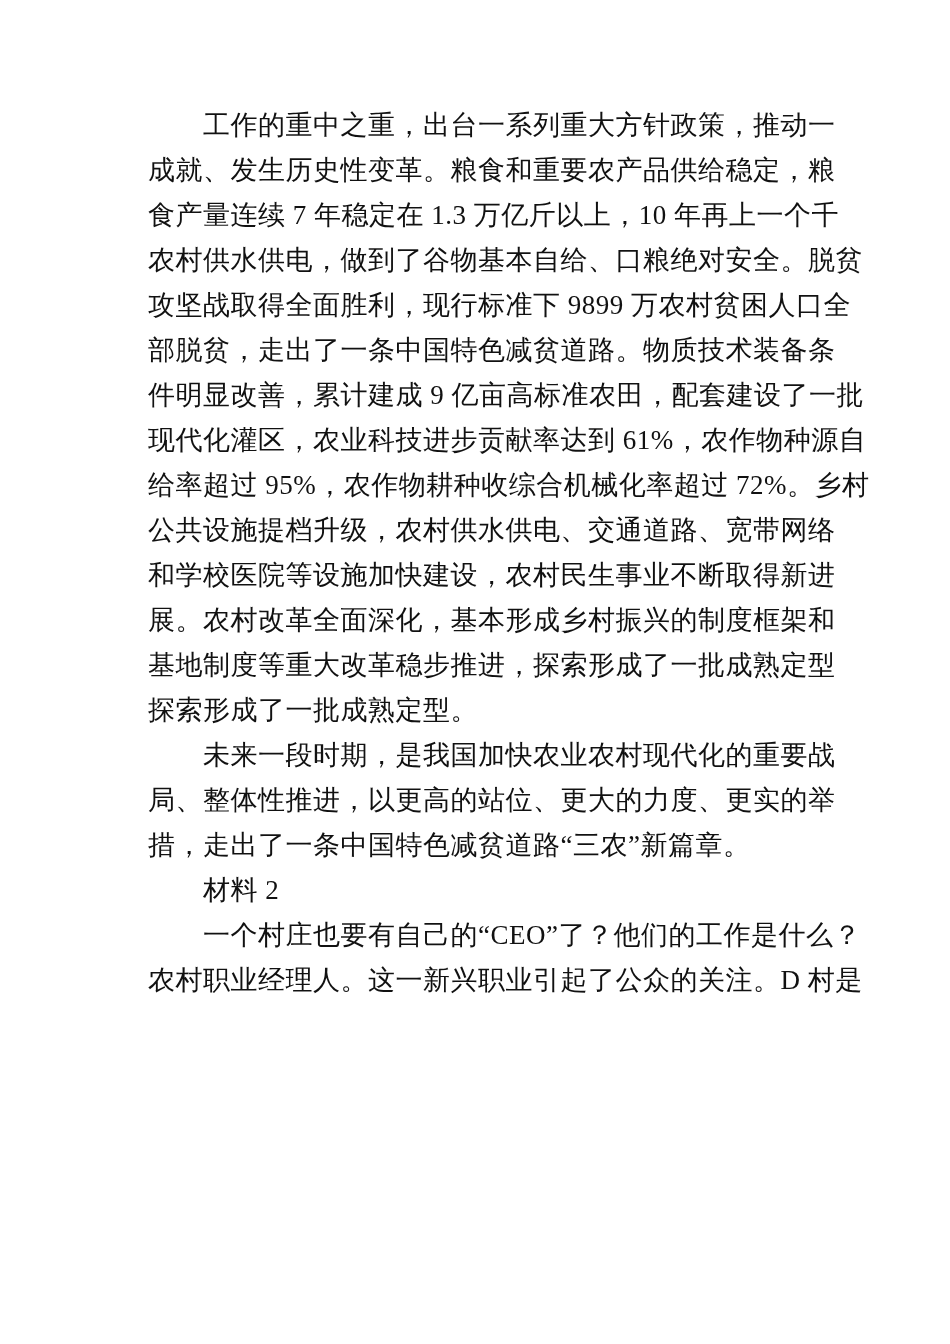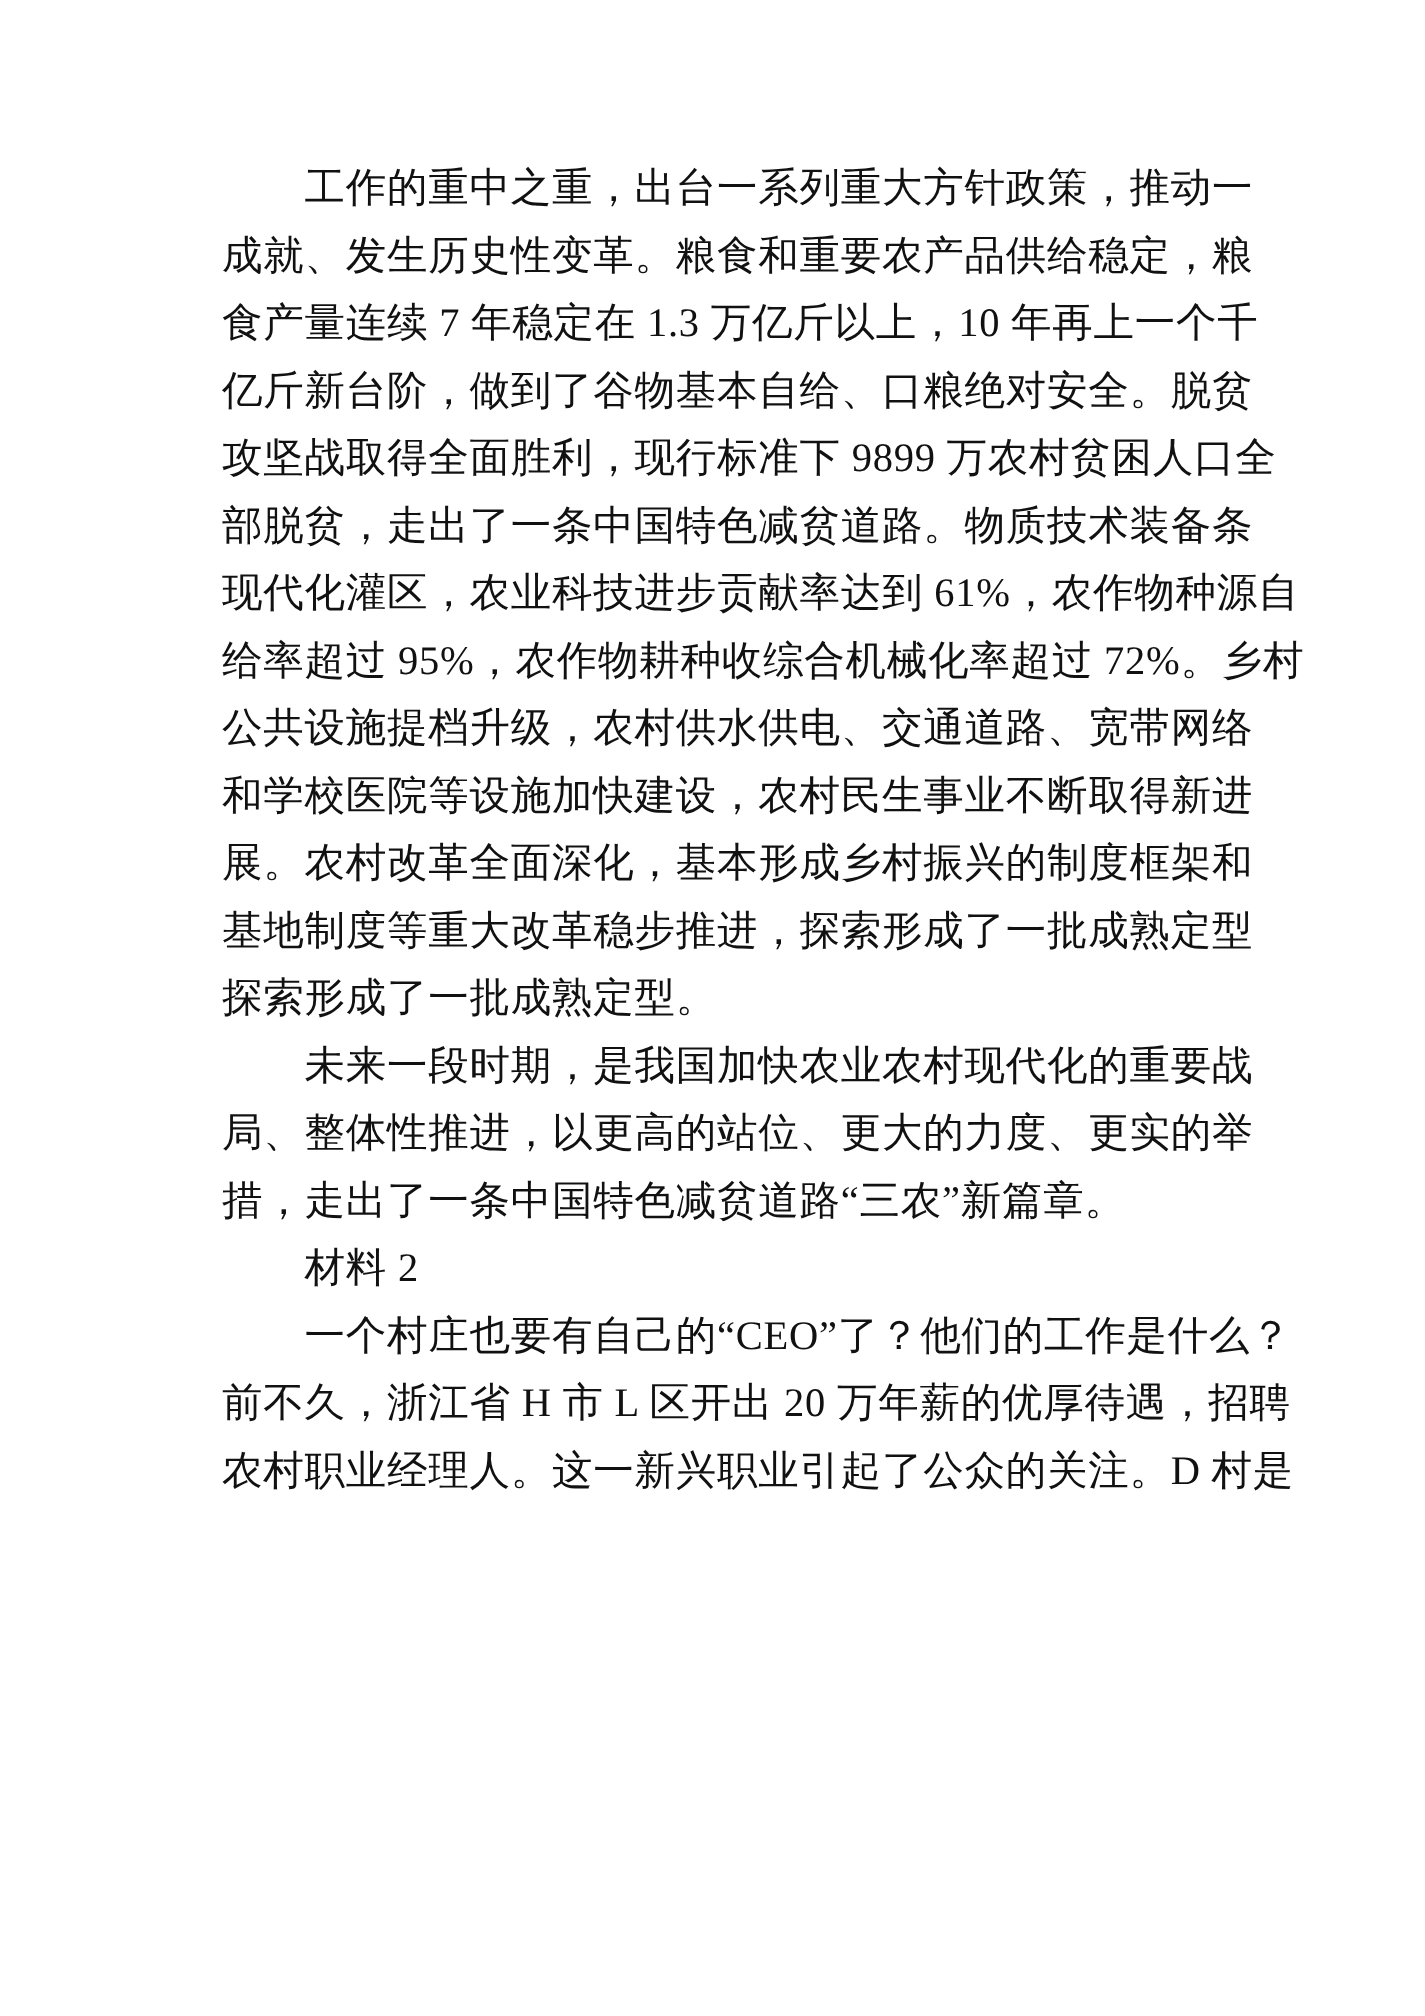--- a/index.html
+++ b/index.html
@@ -46,38 +46,38 @@
 </style>
 </head>
 <body>
 
 <div class="page">
   <div class="doc-body">
       <div class="paragraph">
         <div class="line indent">工作的重中之重，出台一系列重大方针政策，推动一</div>
         <div class="line">成就、发生历史性变革。粮食和重要农产品供给稳定，粮</div>
         <div class="line">食产量连续 7 年稳定在 1.3 万亿斤以上，10 年再上一个千</div>
-        <div class="line">亿斤新台阶，做到了谷物基本自给、口粮绝对安全。脱贫</div>
+        <div class="line">农村供水供电，做到了谷物基本自给、口粮绝对安全。脱贫</div>
         <div class="line">攻坚战取得全面胜利，现行标准下 9899 万农村贫困人口全</div>
         <div class="line">部脱贫，走出了一条中国特色减贫道路。物质技术装备条</div>
+        <div class="line">件明显改善，累计建成 9 亿亩高标准农田，配套建设了一批</div>
         <div class="line">现代化灌区，农业科技进步贡献率达到 61%，农作物种源自</div>
         <div class="line">给率超过 95%，农作物耕种收综合机械化率超过 72%。乡村</div>
         <div class="line">公共设施提档升级，农村供水供电、交通道路、宽带网络</div>
         <div class="line">和学校医院等设施加快建设，农村民生事业不断取得新进</div>
         <div class="line">展。农村改革全面深化，基本形成乡村振兴的制度框架和</div>
         <div class="line">基地制度等重大改革稳步推进，探索形成了一批成熟定型</div>
         <div class="line para-end">探索形成了一批成熟定型。</div>
       </div>
       <div class="paragraph">
         <div class="line indent">未来一段时期，是我国加快农业农村现代化的重要战</div>
         <div class="line">局、整体性推进，以更高的站位、更大的力度、更实的举</div>
         <div class="line para-end">措，走出了一条中国特色减贫道路“三农”新篇章。</div>
       </div>
       <div class="paragraph">
         <div class="line indent para-end">材料 2</div>
       </div>
       <div class="paragraph">
         <div class="line indent">一个村庄也要有自己的“CEO”了？他们的工作是什么？</div>
-        <div class="line">前不久，浙江省 H 市 L 区开出 20 万年薪的优厚待遇，招聘</div>
         <div class="line">农村职业经理人。这一新兴职业引起了公众的关注。D 村是</div>
       </div>
     </div>
 </div>
 
 </body></html>

